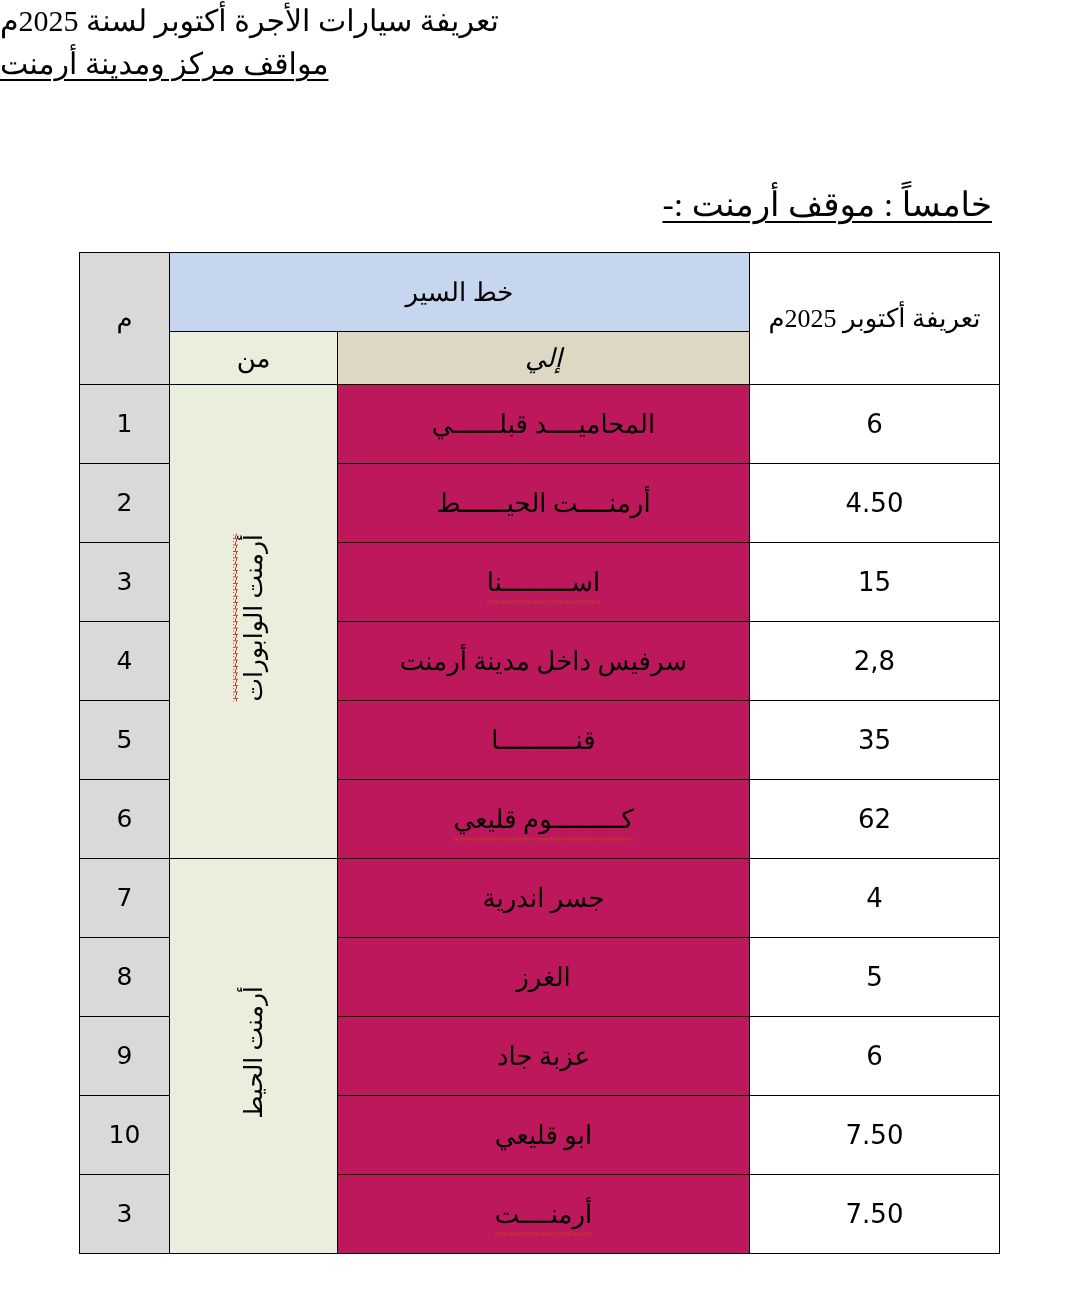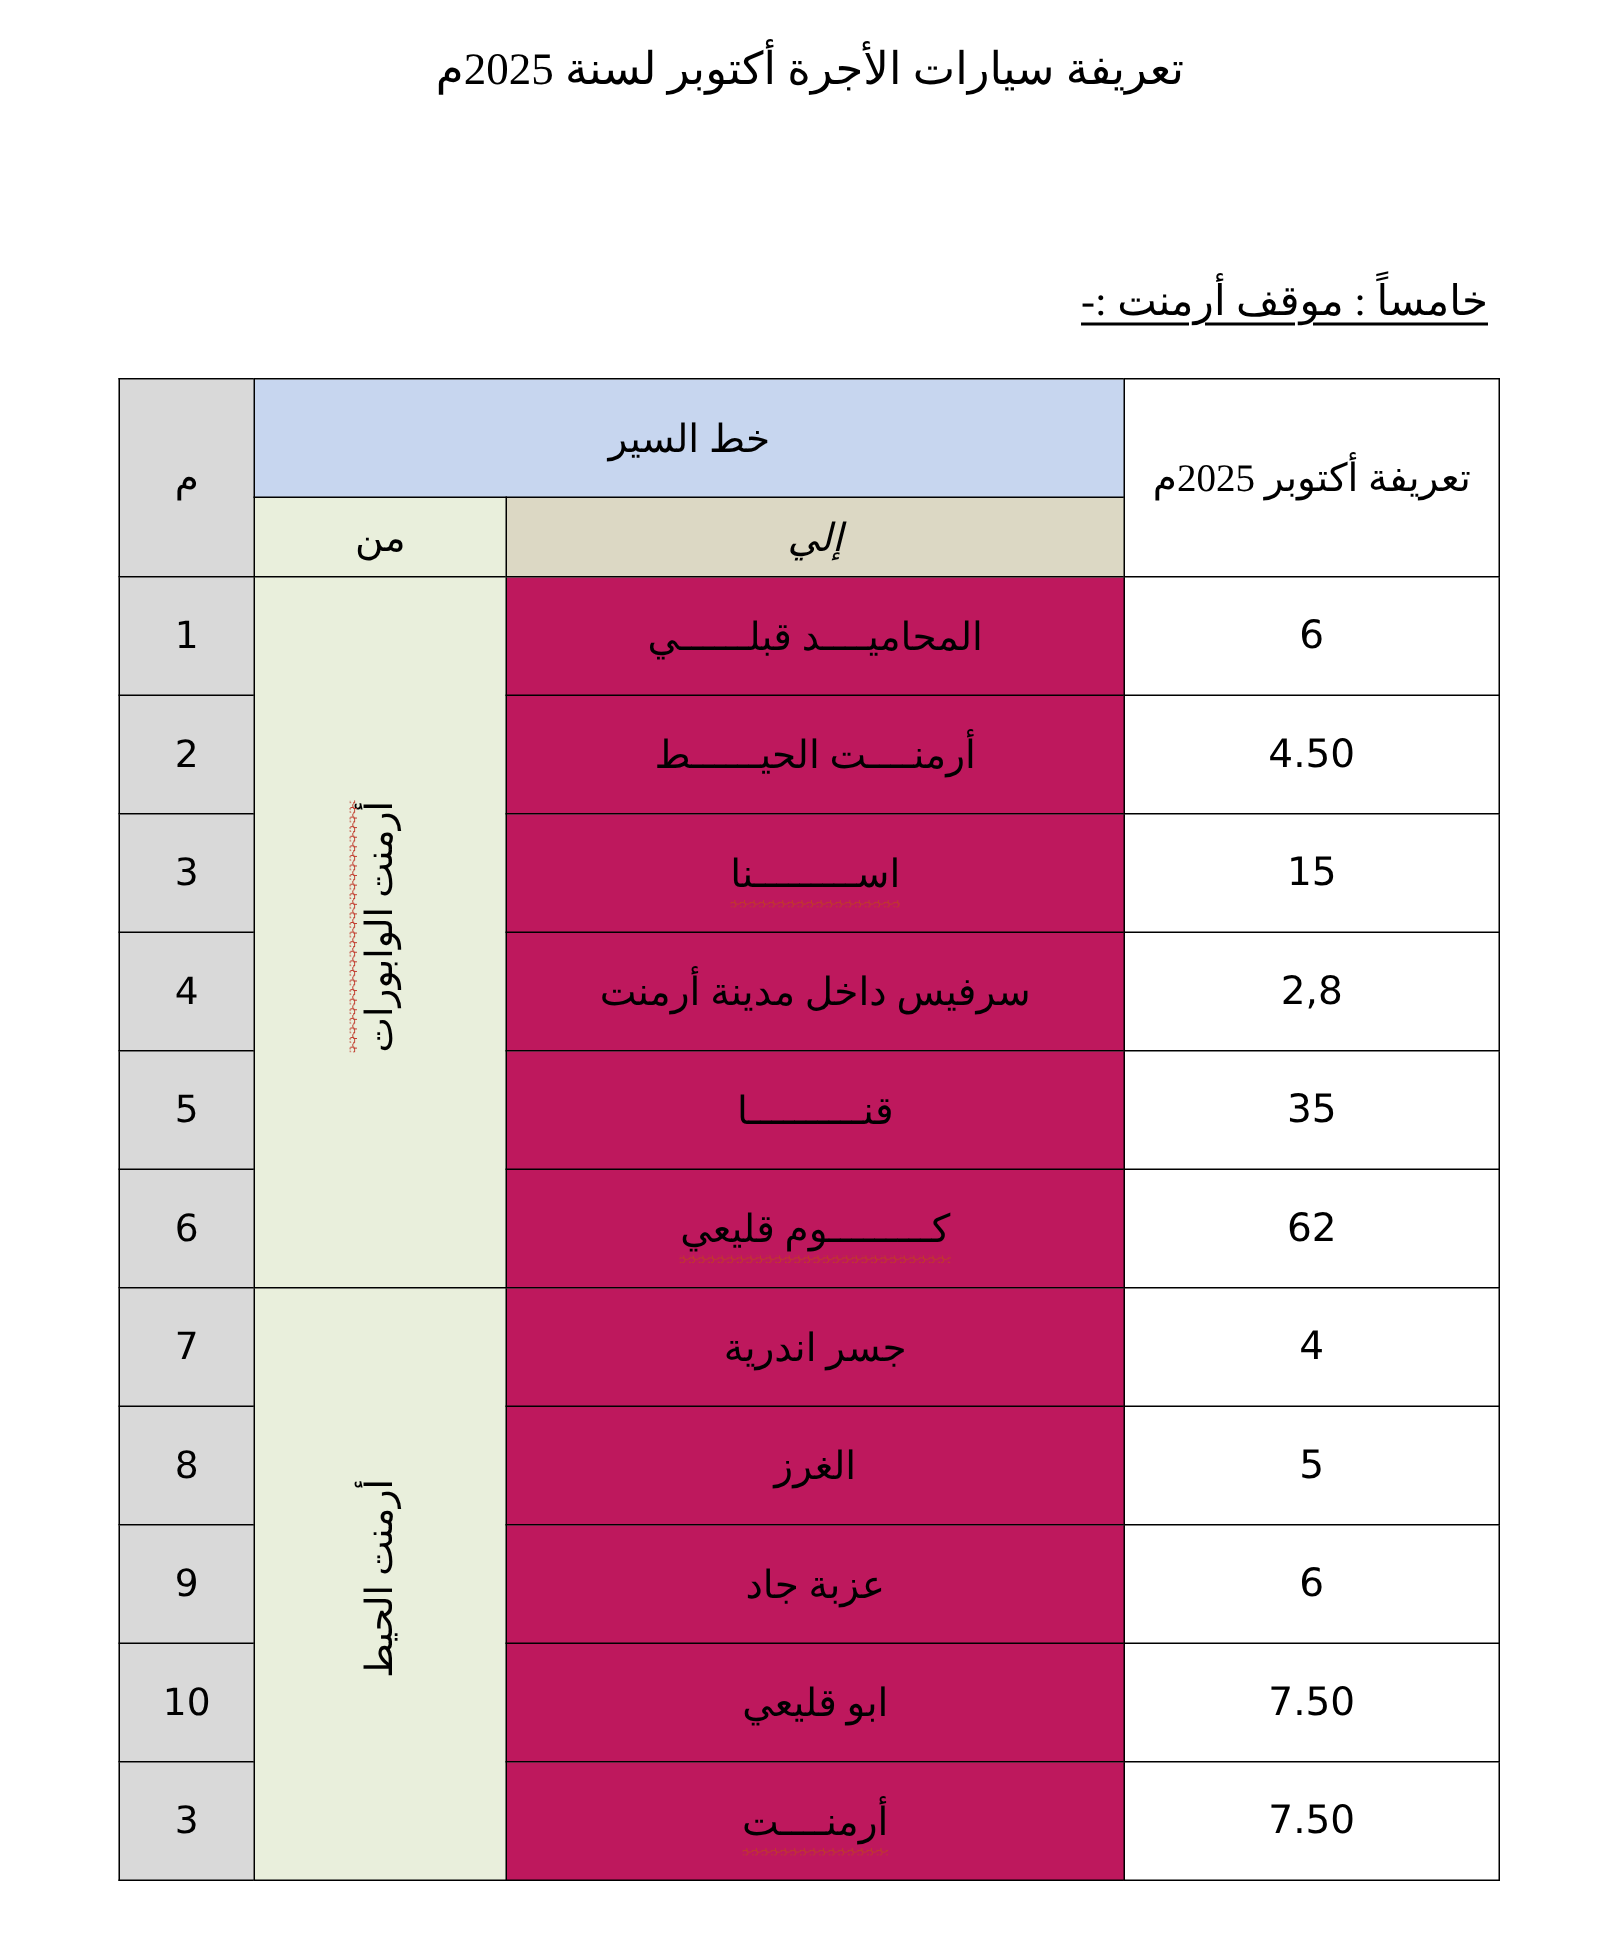--- a/index.html
+++ b/index.html
@@ -12,41 +12,40 @@
     height: 1294px;
     background: #ffffff;
     font-family: "Liberation Serif", "DejaVu Serif", serif;
     color: #000000;
     overflow: hidden;
     position: relative;
   }
 
   
   .doc-title {
-    text-align: center;
+    text-align: left;
     font-size: 30px;
     line-height: 1.42;
     font-weight: normal;
     margin: 0;
-    padding-top: 26px;
     direction: rtl;
   }
   .doc-title .line2 {
     display: inline-block;
     text-decoration: underline;
     text-underline-offset: 5px;
     text-decoration-thickness: 2px;
   }
   .title-wrap { display: block; }
 
   .section-heading {
     margin: 0;
     padding: 0 88px 0 0;
     text-align: right;
-    font-size: 28px;
+    font-size: 34px;
     direction: rtl;
     position: absolute;
     top: 184px;
     right: 0;
     width: 100%;
     box-sizing: border-box;
   }
   .section-heading span {
     display: inline-block;
     text-decoration: underline;
@@ -136,20 +135,21 @@
   .fare-num { font-family: "DejaVu Sans", "Liberation Sans", sans-serif; font-size: 26px; }
   .seq-num  { font-family: "DejaVu Sans", "Liberation Sans", sans-serif; font-size: 25px; }
   .to-text  { display: inline-block; direction: rtl; }
 </style>
 </head>
 <body>
 
 <div class="title-wrap">
   <div class="doc-title">
     <span>تعريفة سيارات الأجرة أكتوبر لسنة 2025م</span><br>
+    <span class="line2">مواقف مركز ومدينة أرمنت</span>
   </div>
 </div>
 
 <div class="section-heading">
   <span>خامساً : موقف أرمنت :-</span>
 </div>
 
 <div class="table-wrap">
   <table class="fares">
     <colgroup>

